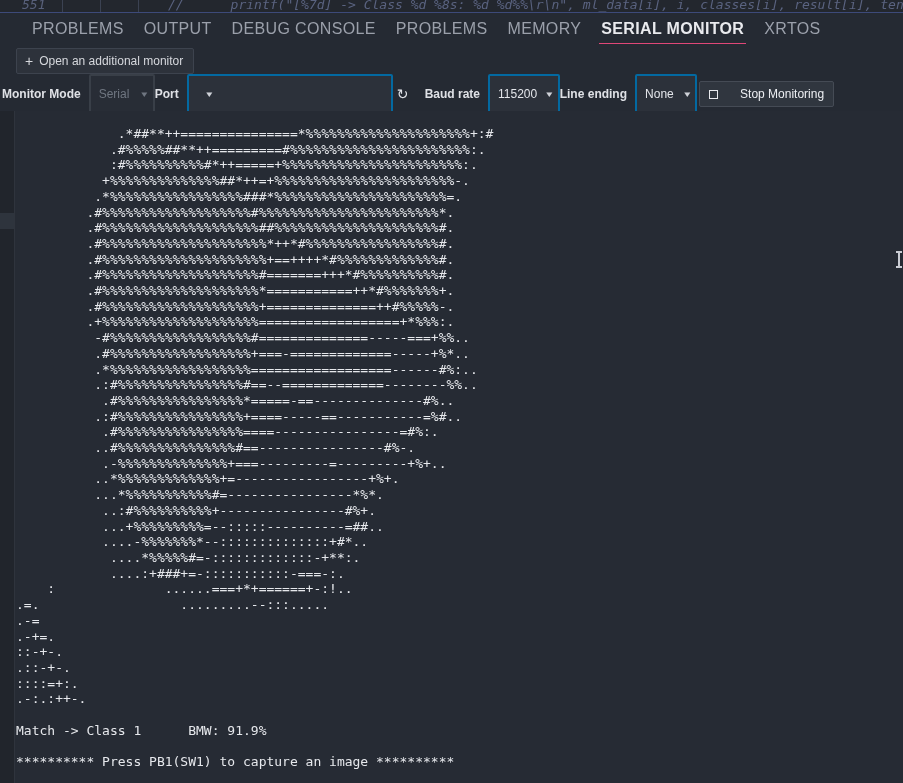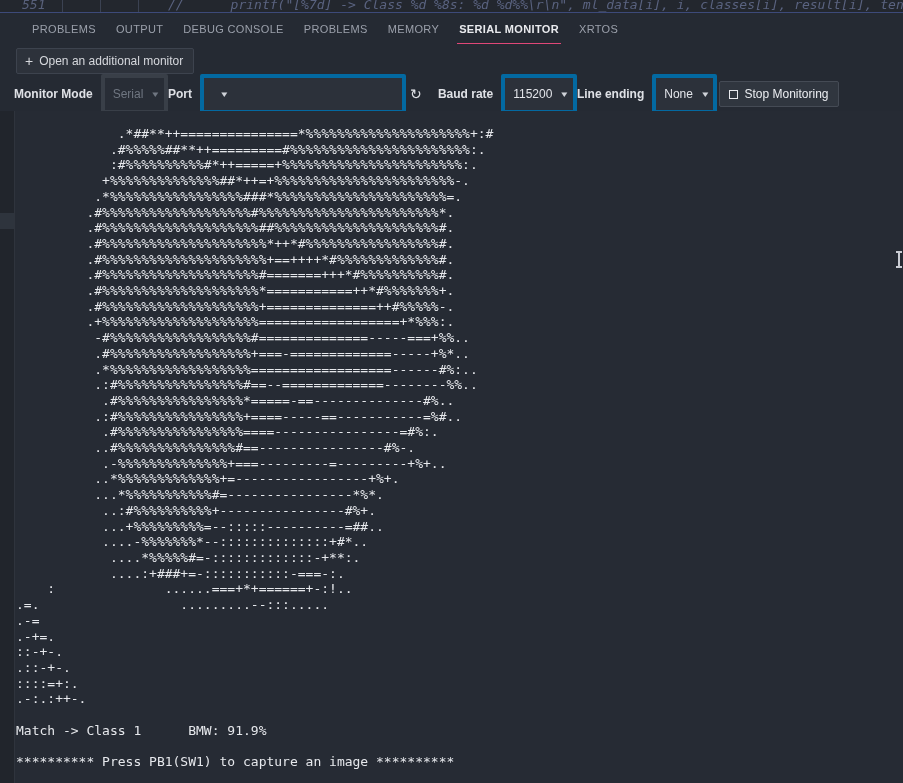--- a/index.html
+++ b/index.html
@@ -75,21 +75,21 @@
     position: relative;
     height: 32px;
     background: #252a33;
     display: flex;
     align-items: center;
     padding-left: 22px;
     box-sizing: border-box;
   }
   .tab {
     position: relative;
-    font-size: 11px;
+    font-size: 16px;
     letter-spacing: 0.35px;
     color: #9ba0ab;
     height: 32px;
     line-height: 32px;
     padding: 0 10px;
     cursor: pointer;
     white-space: nowrap;
   }
   .tab.active {
     color: #e9eaee;
@@ -131,39 +131,39 @@
     line-height: 1;
     color: #d6d8dd;
     margin-top: -1px;
   }
 
   
   .toolbar {
     height: 34px;
     display: flex;
     align-items: center;
-    padding-left: 14px;
+    padding-left: 2px;
     gap: 0;
     box-sizing: border-box;
     white-space: nowrap;
   }
   .tb-label {
     font-size: 12px;
     color: #dfe1e6;
     margin-right: 8px;
     white-space: nowrap;
   }
   .tb-label.bold { font-weight: bold; }
 
   .select {
     display: inline-flex;
     align-items: center;
     justify-content: space-between;
     height: 40px;
-    border: 4px solid #0369a1;
+    border: 2px solid #0369a1;
     border-radius: 2px;
     background: #2c313a;
     color: #e3e5ea;
     font-size: 12px;
     padding: 0 6px 0 8px;
     margin-right: 0;
     cursor: pointer;
     box-sizing: border-box;
   }
   .select.disabled {
@@ -192,21 +192,21 @@
     margin-right: 12px;
     color: #dfe1e6;
     font-size: 14px;
     cursor: pointer;
     background: none;
     border: none;
   }
   .stop-btn {
     display: inline-flex;
     align-items: center;
-    gap: 6px;
+    gap: 22px;
     height: 24px;
     padding: 0 9px;
     background: #30363f;
     border: 1px solid #454b55;
     border-radius: 2px;
     color: #eceef2;
     font-size: 12px;
     cursor: pointer;
     margin-left: 2px;
   }

